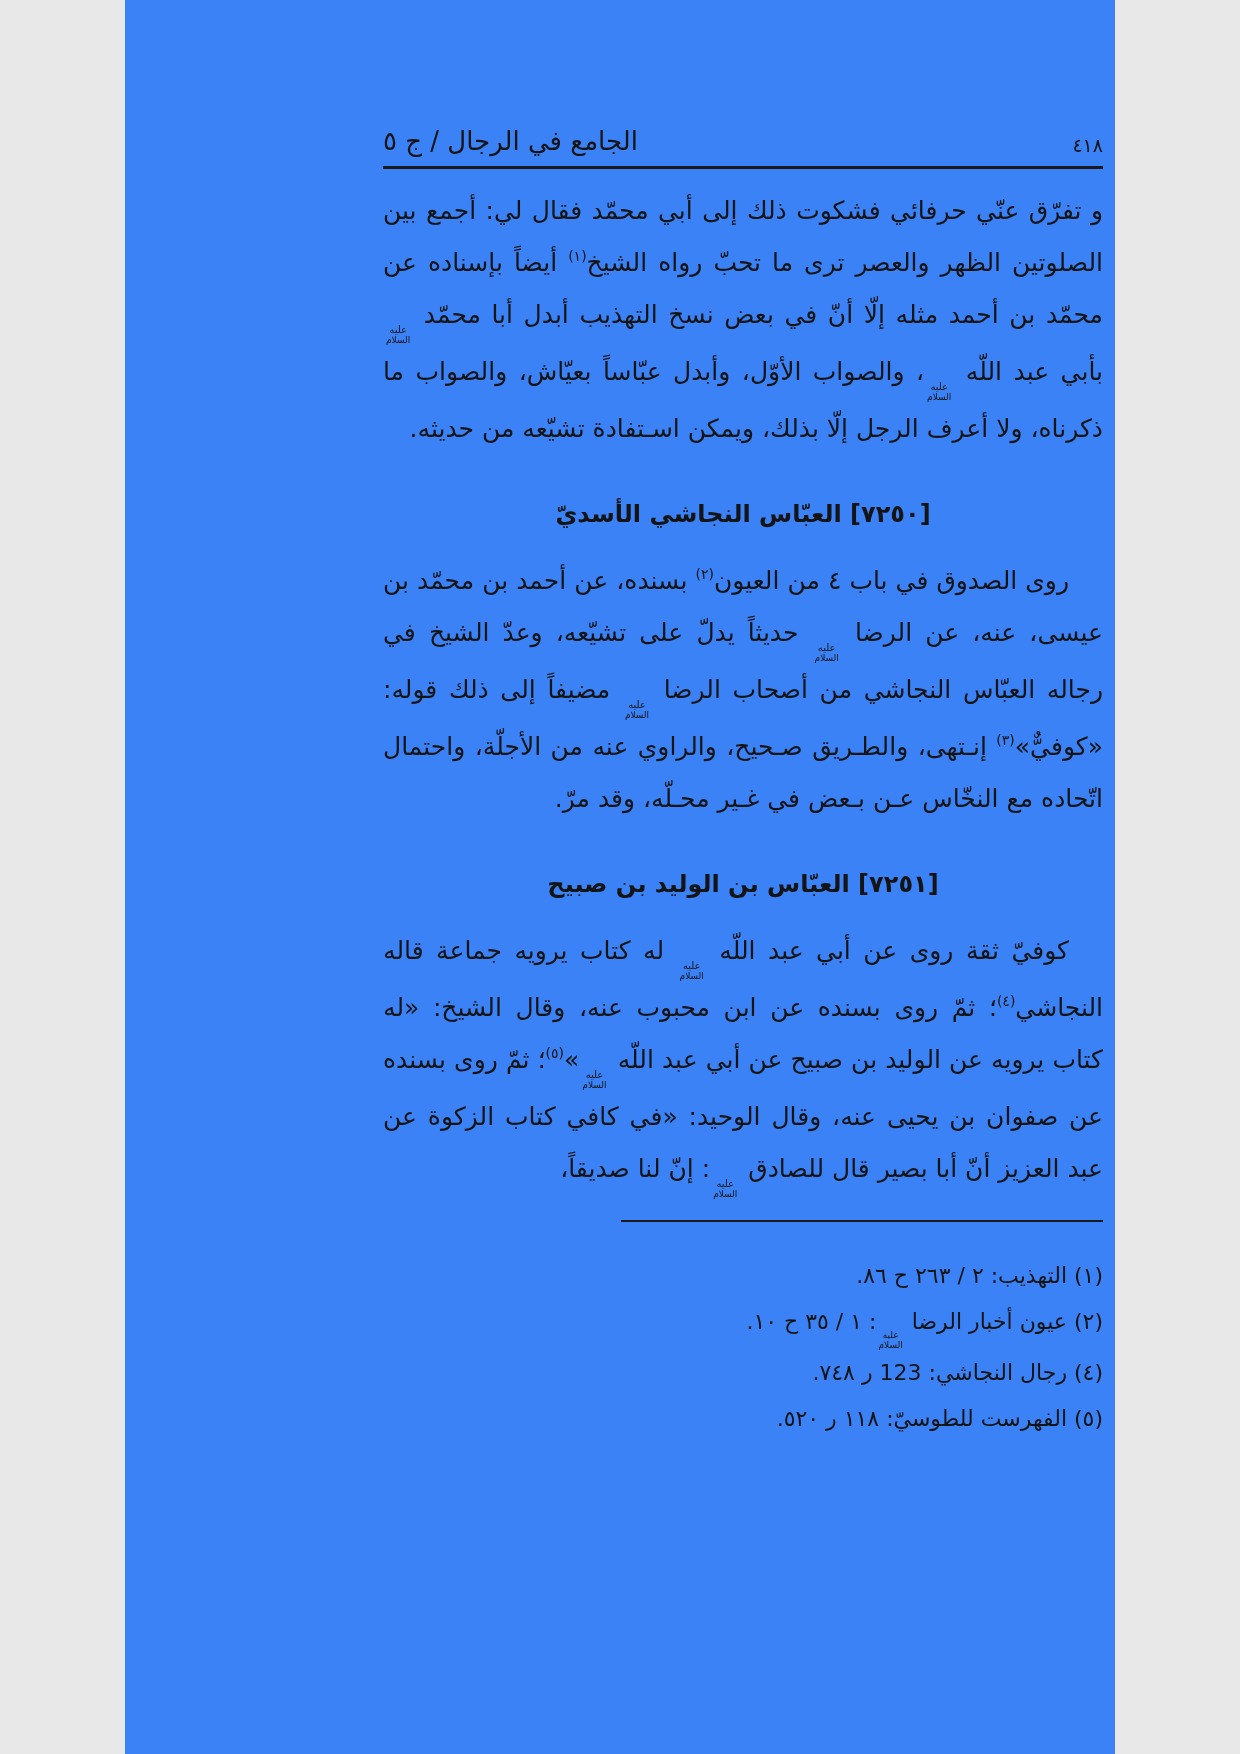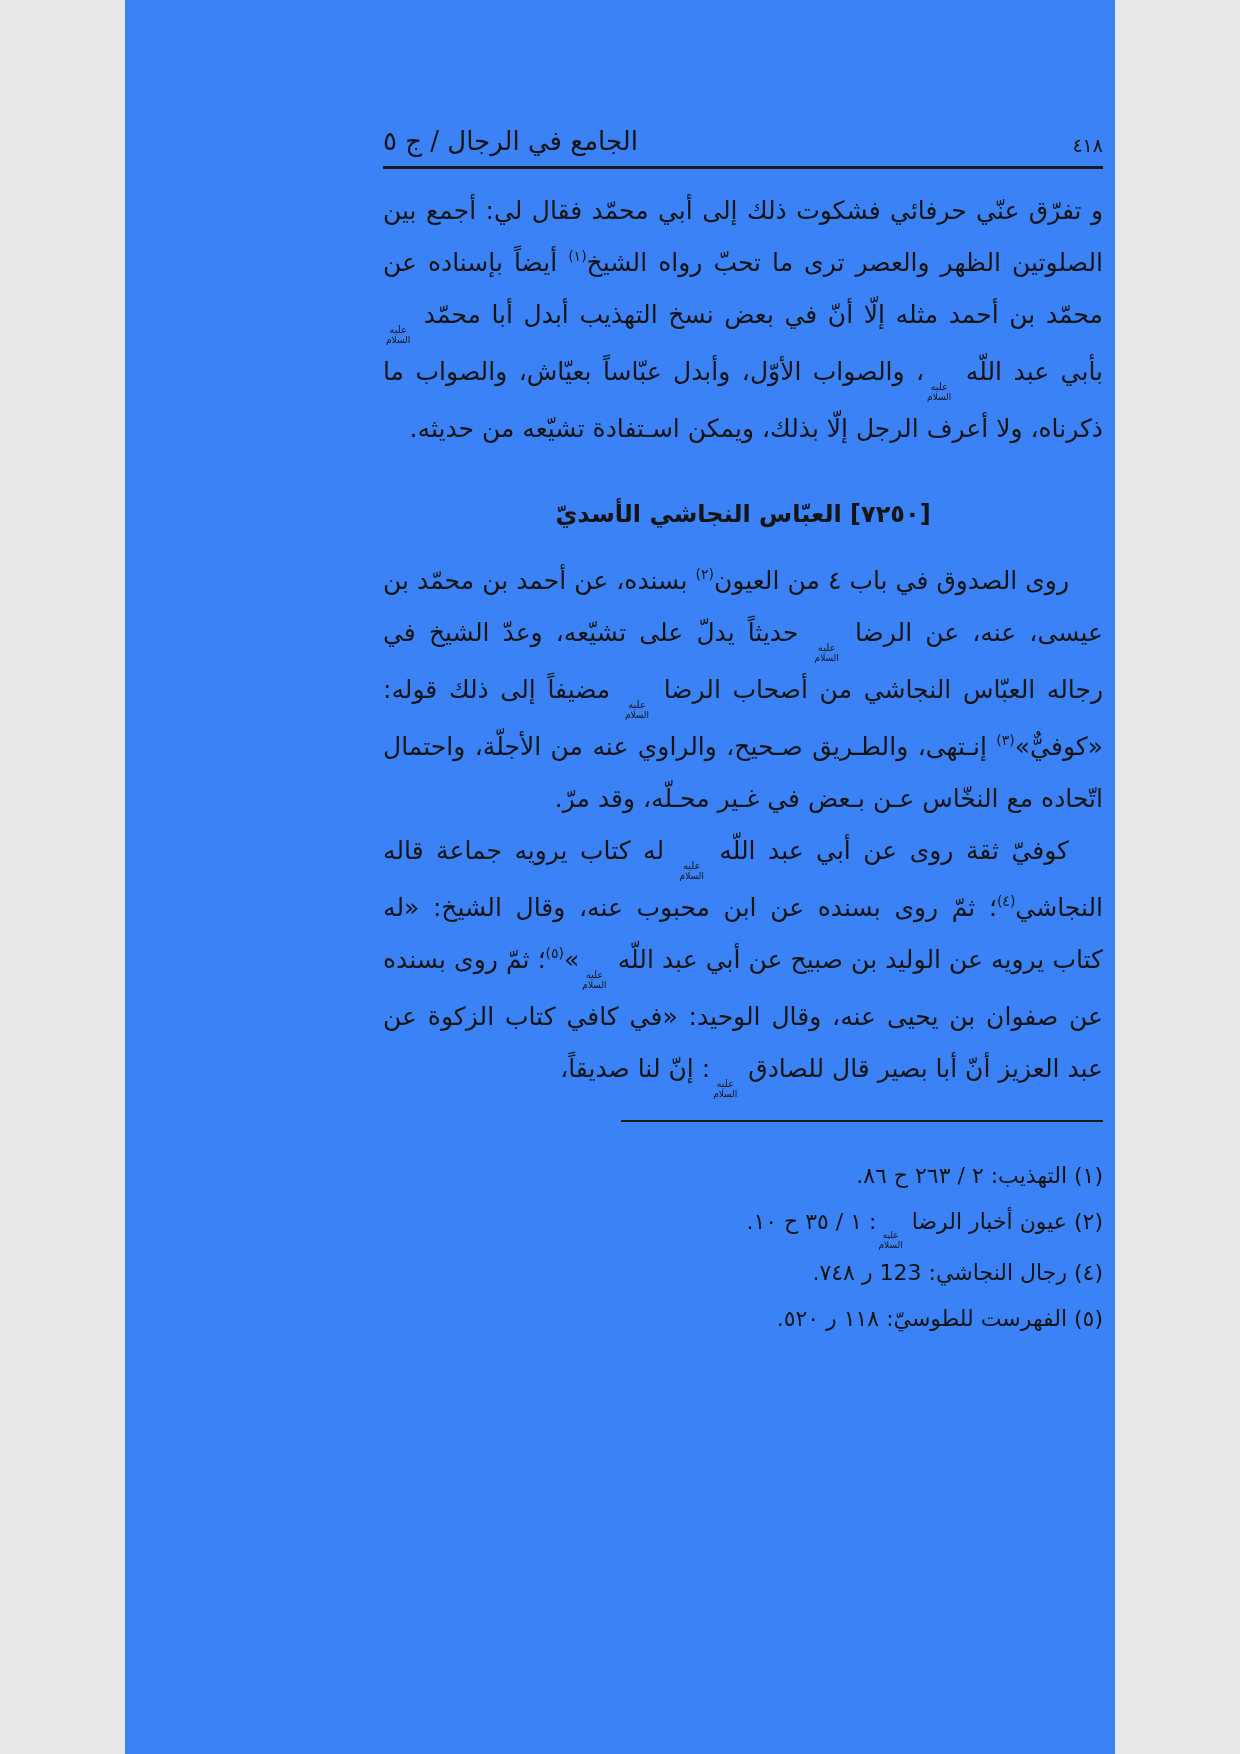--- a/index.html
+++ b/index.html
@@ -122,20 +122,21 @@
             <i class="l2">السلام</i>
           </span>، والصواب الأوّل، وأبدل عبّاساً بعيّاش، والصواب ما ذكرناه، ولا أعرف الرجل إلّا بذلك، ويمكن اسـتفادة تشيّعه من حديثه.</p>
         <div class="entry-heading">[٧٢٥٠] العبّاس النجاشي الأسديّ</div>
         <p class="para indent">روى الصدوق في باب ٤ من العيون<sup class="fn-ref">(٢)</sup> بسنده، عن أحمد بن محمّد بن عيسى، عنه، عن الرضا <span class="hon">
             <i>عليه</i>
             <i class="l2">السلام</i>
           </span> حديثاً يدلّ على تشيّعه، وعدّ الشيخ في رجاله العبّاس النجاشي من أصحاب الرضا <span class="hon">
             <i>عليه</i>
             <i class="l2">السلام</i>
           </span> مضيفاً إلى ذلك قوله: «كوفيٌّ»<sup class="fn-ref">(٣)</sup> إنـتهى، والطـريق صـحيح، والراوي عنه من الأجلّة، واحتمال اتّحاده مع النخّاس عـن بـعض في غـير محـلّه، وقد مرّ.</p>
+        <div class="entry-heading">[٧٢٥١] العبّاس بن الوليد بن صبيح</div>
         <p class="para indent">كوفيّ ثقة روى عن أبي عبد اللّه <span class="hon">
             <i>عليه</i>
             <i class="l2">السلام</i>
           </span> له كتاب يرويه جماعة قاله النجاشي<sup class="fn-ref">(٤)</sup>؛ ثمّ روى بسنده عن ابن محبوب عنه، وقال الشيخ: «له كتاب يرويه عن الوليد بن صبيح عن أبي عبد اللّه <span class="hon">
             <i>عليه</i>
             <i class="l2">السلام</i>
           </span>»<sup class="fn-ref">(٥)</sup>؛ ثمّ روى بسنده عن صفوان بن يحيى عنه، وقال الوحيد: «في كافي كتاب الزكوة عن عبد العزيز أنّ أبا بصير قال للصادق <span class="hon">
             <i>عليه</i>
             <i class="l2">السلام</i>
           </span>: إنّ لنا صديقاً،</p>

